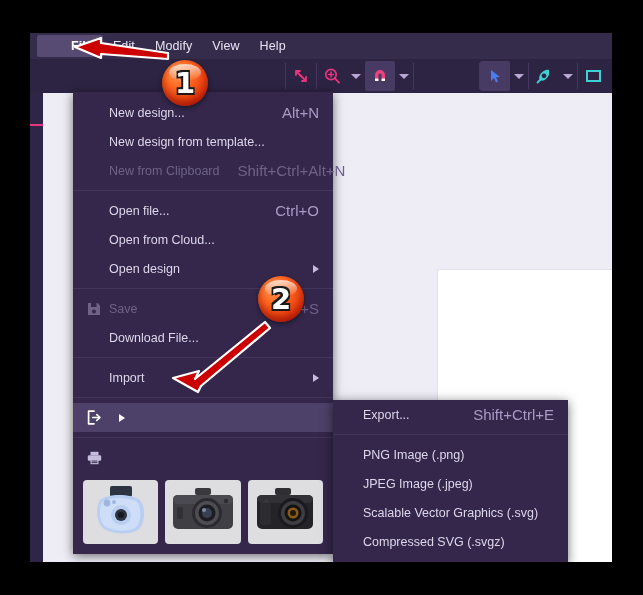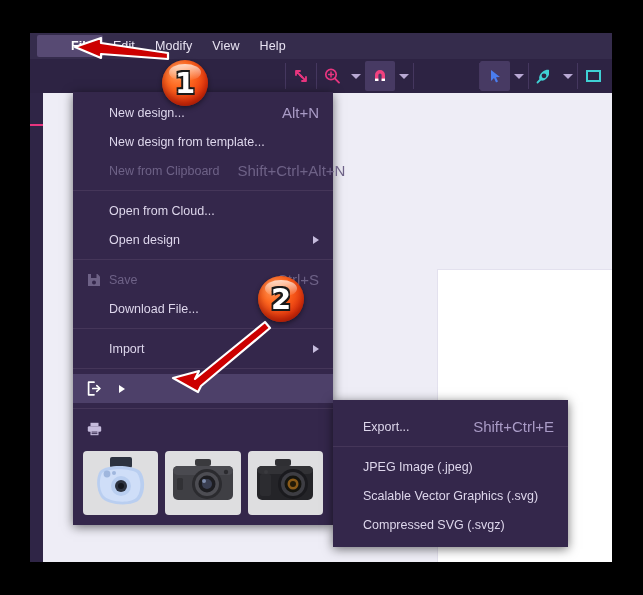--- a/index.html
+++ b/index.html
@@ -67,21 +67,21 @@
 
   
   .gallery{padding:8px 10px 4px 10px;display:grid;
            grid-template-columns:repeat(3,1fr);gap:7px;}
   .thumb{height:64px;background:#dedee0;border-radius:4px;
          display:flex;align-items:center;justify-content:center;overflow:hidden;}
 
   
   .submenu{position:absolute;left:303px;top:367px;width:235px;
            background:#34274b;box-shadow:0 2px 10px rgba(0,0,0,.55);
-           padding:12px 0 8px 0;z-index:50;}
+           padding:0 0 8px 0;z-index:50;}
   .submenu .mrow{padding-left:30px;}
 
   
   .badge{position:absolute;width:46px;height:46px;border-radius:50%;
          z-index:90;
          background:radial-gradient(circle at 34% 27%,#ff9a5c 0%,#ff6a21 32%,#e8380d 70%,#b81f06 100%);
          box-shadow:0 2px 5px rgba(0,0,0,.45), inset 0 -4px 8px rgba(120,10,0,.6);
          display:flex;align-items:center;justify-content:center;}
   .badge .gloss{position:absolute;left:7px;top:4px;width:32px;height:17px;
                 border-radius:50%;
@@ -199,20 +199,24 @@
         <span class="lbl">New design from template...</span>
       </div>
       <div class="mrow noico disabled">
         <span class="lbl">New from Clipboard</span>
         <span class="acc">Shift+Ctrl+Alt+N</span>
       </div>
 
       <div class="msep"></div>
 
       <div class="mrow noico">
+        <span class="lbl">Open file...</span>
+        <span class="acc">Ctrl+O</span>
+      </div>
+      <div class="mrow noico">
         <span class="lbl">Open from Cloud...</span>
       </div>
       <div class="mrow noico">
         <span class="lbl">Open design</span>
         <i class="arw"></i>
       </div>
 
       <div class="msep"></div>
 
       <div class="mrow disabled">
@@ -312,20 +316,23 @@
       </div>
     </div>
 
     <div class="submenu">
       <div class="mrow" style="padding-left:30px">
         <span class="lbl">Export...</span>
         <span class="acc">Shift+Ctrl+E</span>
       </div>
       <div class="msep"></div>
       <div class="mrow" style="padding-left:30px">
+        <span class="lbl">PNG Image (.png)</span>
+      </div>
+      <div class="mrow" style="padding-left:30px">
         <span class="lbl">JPEG Image (.jpeg)</span>
       </div>
       <div class="mrow" style="padding-left:30px">
         <span class="lbl">Scalable Vector Graphics (.svg)</span>
       </div>
       <div class="mrow" style="padding-left:30px">
         <span class="lbl">Compressed SVG (.svgz)</span>
       </div>
 
     </div>

